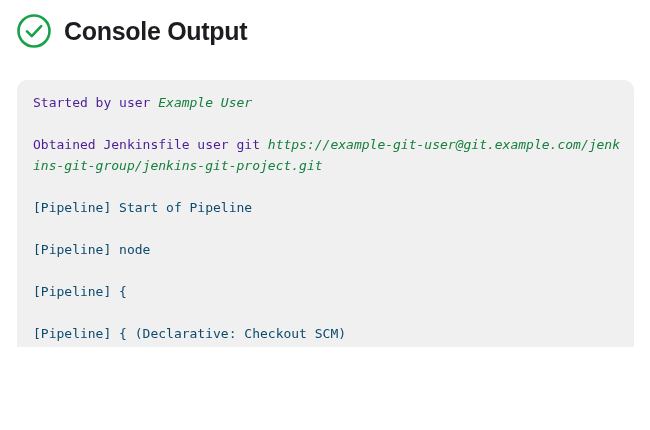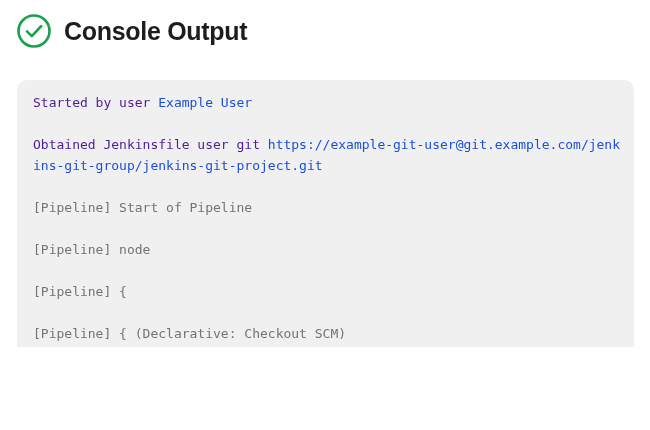--- a/index.html
+++ b/index.html
@@ -70,23 +70,23 @@
     white-space: pre-wrap;
     word-break: break-all;
     margin: 0;
   }
 
   .log-line {
     display: block;
     min-height: 21px;
   }
   .log-line.muted { color: #aeaeae; }
-  .seg-link { color: #1d4ed8; }
+  .seg-link { color: #15803d; font-style: italic; }
   .seg-text { color: #4c1d95; }
-  .seg-muted { color: #737373; }
+  .seg-muted { color: #0c4a6e; }
 </style>
 </head>
 <body>
 
 <div id="page">
 
   <div class="header">
     <svg class="status-icon" viewBox="0 0 36 36" aria-hidden="true">
       <circle cx="18" cy="18" r="15.5" fill="none" stroke="#19a04b" stroke-width="2.6"></circle>
       <path d="M11 18.4 L15.8 23.2 L25.2 13.2" fill="none" stroke="#19a04b" stroke-width="2.6" stroke-linecap="round" stroke-linejoin="round"></path>

